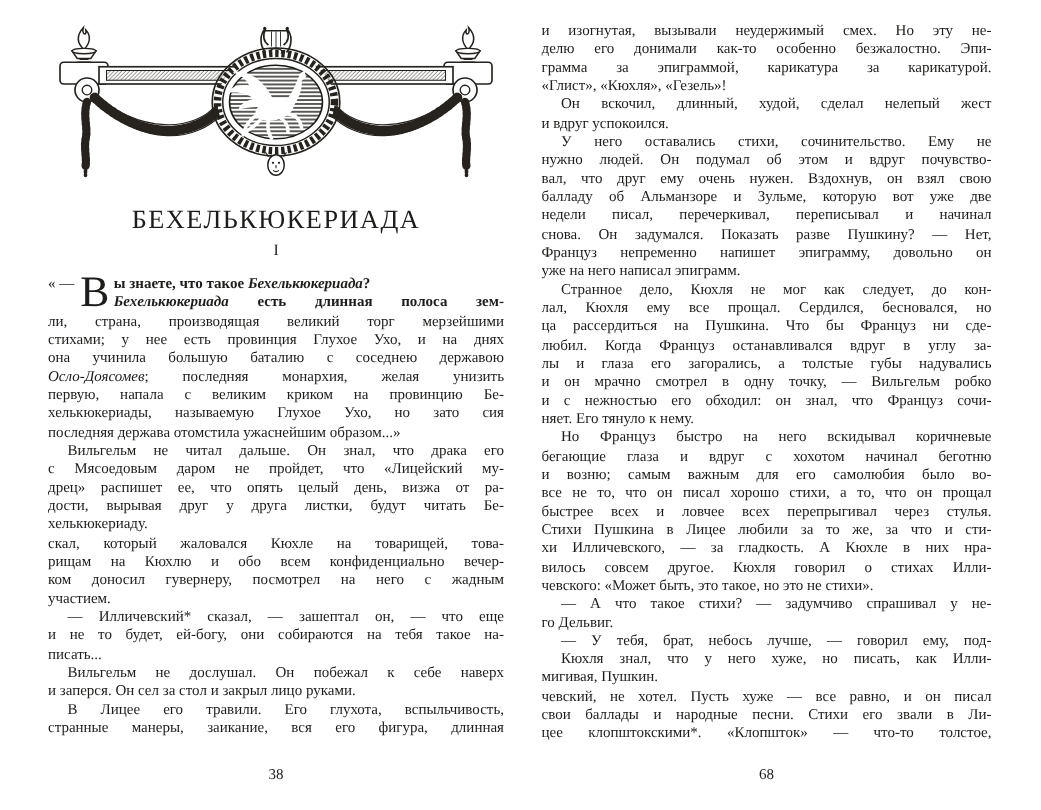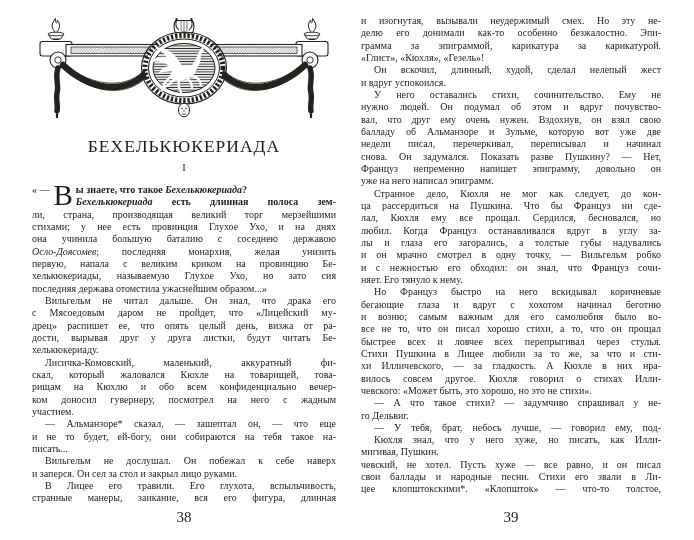--- a/index.html
+++ b/index.html
@@ -31,21 +31,21 @@
     display: block; font-size: 10px; line-height: 12.33px; height: 12.33px;
     overflow: hidden;
     text-align: justify; text-align-last: justify;
   }
   .bline.end { text-align-last: left; }
   .bline.ind { text-indent: 13px; }
   .bline i { font-style: italic; }
 
   .pagenum {
     position: absolute; top: 511px; left: 0; width: 100%;
-    text-align: center; font-size: 15px; line-height: 12px;
+    text-align: center; font-size: 10px; line-height: 12px;
   }
 </style>
 </head>
 <body>
 
 <div class="spread">
 
   <div class="page left">
 
     <svg class="ornament" viewBox="0 0 304 104" xmlns="http://www.w3.org/2000/svg">
@@ -161,26 +161,25 @@
         <div class="bline">она учинила большую баталию с соседнею державою</div>
         <div class="bline"><i>Осло-Доясомев</i>; последняя монархия, желая унизить</div>
         <div class="bline">первую, напала с великим криком на провинцию Бе-</div>
         <div class="bline">хелькюкериады, называемую Глухое Ухо, но зато сия</div>
         <div class="bline end">последняя держава отомстила ужаснейшим образом...»</div>
         <div class="bline ind">Вильгельм не читал дальше. Он знал, что драка его</div>
         <div class="bline">с Мясоедовым даром не пройдет, что «Лицейский му-</div>
         <div class="bline">дрец» распишет ее, что опять целый день, визжа от ра-</div>
         <div class="bline">дости, вырывая друг у друга листки, будут читать Бе-</div>
         <div class="bline end">хелькюкериаду.</div>
-        <div class="bline ind">Лисичка-Комовский, маленький, аккуратный фи-</div>
         <div class="bline">скал, который жаловался Кюхле на товарищей, това-</div>
         <div class="bline">рищам на Кюхлю и обо всем конфиденциально вечер-</div>
         <div class="bline">ком доносил гувернеру, посмотрел на него с жадным</div>
         <div class="bline end">участием.</div>
-        <div class="bline ind">— Альманзоре* сказал, — зашептал он, — что еще</div>
+        <div class="bline ind">— Илличевский* сказал, — зашептал он, — что еще</div>
         <div class="bline">и не то будет, ей-богу, они собираются на тебя такое на-</div>
         <div class="bline end">писать...</div>
         <div class="bline ind">Вильгельм не дослушал. Он побежал к себе наверх</div>
         <div class="bline end">и заперся. Он сел за стол и закрыл лицо руками.</div>
         <div class="bline ind">В Лицее его травили. Его глухота, вспыльчивость,</div>
         <div class="bline">странные манеры, заикание, вся его фигура, длинная</div>
       </div>
 
     <div class="pagenum">38</div>
   </div>
@@ -195,41 +194,41 @@
         <div class="bline end">и вдруг успокоился.</div>
         <div class="bline ind">У него оставались стихи, сочинительство. Ему не</div>
         <div class="bline">нужно людей. Он подумал об этом и вдруг почувство-</div>
         <div class="bline">вал, что друг ему очень нужен. Вздохнув, он взял свою</div>
         <div class="bline">балладу об Альманзоре и Зульме, которую вот уже две</div>
         <div class="bline">недели писал, перечеркивал, переписывал и начинал</div>
         <div class="bline">снова. Он задумался. Показать разве Пушкину? — Нет,</div>
         <div class="bline">Француз непременно напишет эпиграмму, довольно он</div>
         <div class="bline end">уже на него написал эпиграмм.</div>
         <div class="bline ind">Странное дело, Кюхля не мог как следует, до кон-</div>
+        <div class="bline">лал, Кюхля ему все прощал. Сердился, бесновался, но</div>
         <div class="bline">ца рассердиться на Пушкина. Что бы Француз ни сде-</div>
-        <div class="bline">лал, Кюхля ему все прощал. Сердился, бесновался, но</div>
         <div class="bline">любил. Когда Француз останавливался вдруг в углу за-</div>
         <div class="bline">лы и глаза его загорались, а толстые губы надувались</div>
         <div class="bline">и он мрачно смотрел в одну точку, — Вильгельм робко</div>
         <div class="bline">и с нежностью его обходил: он знал, что Француз сочи-</div>
         <div class="bline end">няет. Его тянуло к нему.</div>
         <div class="bline ind">Но Француз быстро на него вскидывал коричневые</div>
         <div class="bline">бегающие глаза и вдруг с хохотом начинал беготню</div>
         <div class="bline">и возню; самым важным для его самолюбия было во-</div>
         <div class="bline">все не то, что он писал хорошо стихи, а то, что он прощал</div>
         <div class="bline">быстрее всех и ловчее всех перепрыгивал через стулья.</div>
         <div class="bline">Стихи Пушкина в Лицее любили за то же, за что и сти-</div>
         <div class="bline">хи Илличевского, — за гладкость. А Кюхле в них нра-</div>
         <div class="bline">вилось совсем другое. Кюхля говорил о стихах Илли-</div>
-        <div class="bline end">чевского: «Может быть, это хорошо, но это не стихи».</div>
+        <div class="bline end">чевского: «Может быть, это такое, но это не стихи».</div>
         <div class="bline ind">— А что такое стихи? — задумчиво спрашивал у не-</div>
         <div class="bline end">го Дельвиг.</div>
         <div class="bline ind">— У тебя, брат, небось лучше, — говорил ему, под-</div>
         <div class="bline ind">Кюхля знал, что у него хуже, но писать, как Илли-</div>
         <div class="bline end">мигивая, Пушкин.</div>
         <div class="bline">чевский, не хотел. Пусть хуже — все равно, и он писал</div>
         <div class="bline">свои баллады и народные песни. Стихи его звали в Ли-</div>
         <div class="bline">цее клопштокскими*. «Клопшток» — что-то толстое,</div>
       </div>
-    <div class="pagenum">39</div>
+    <div class="pagenum">68</div>
   </div>
 
 </div>
 
 </body></html>

